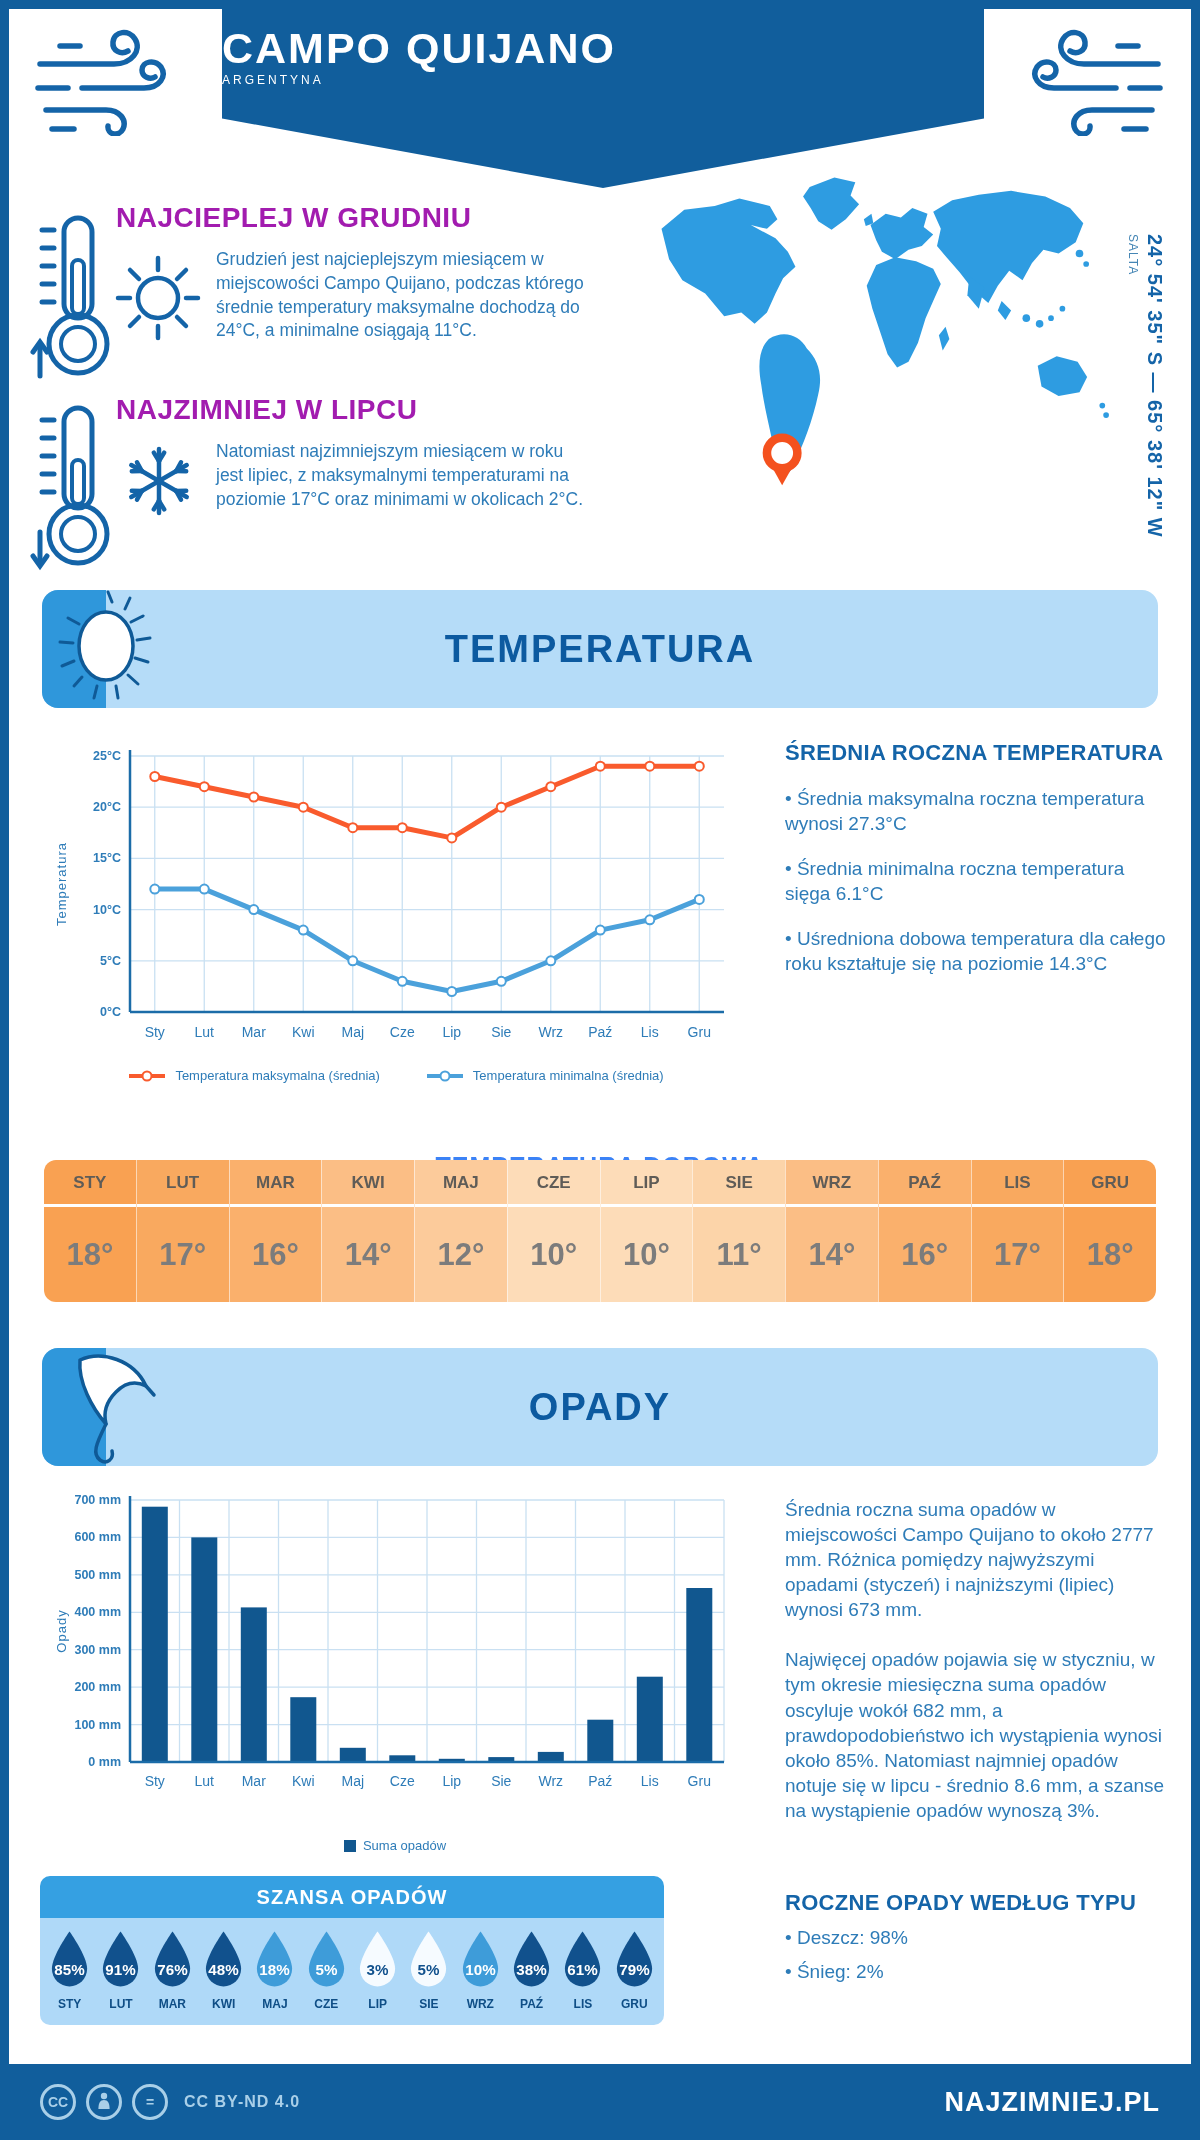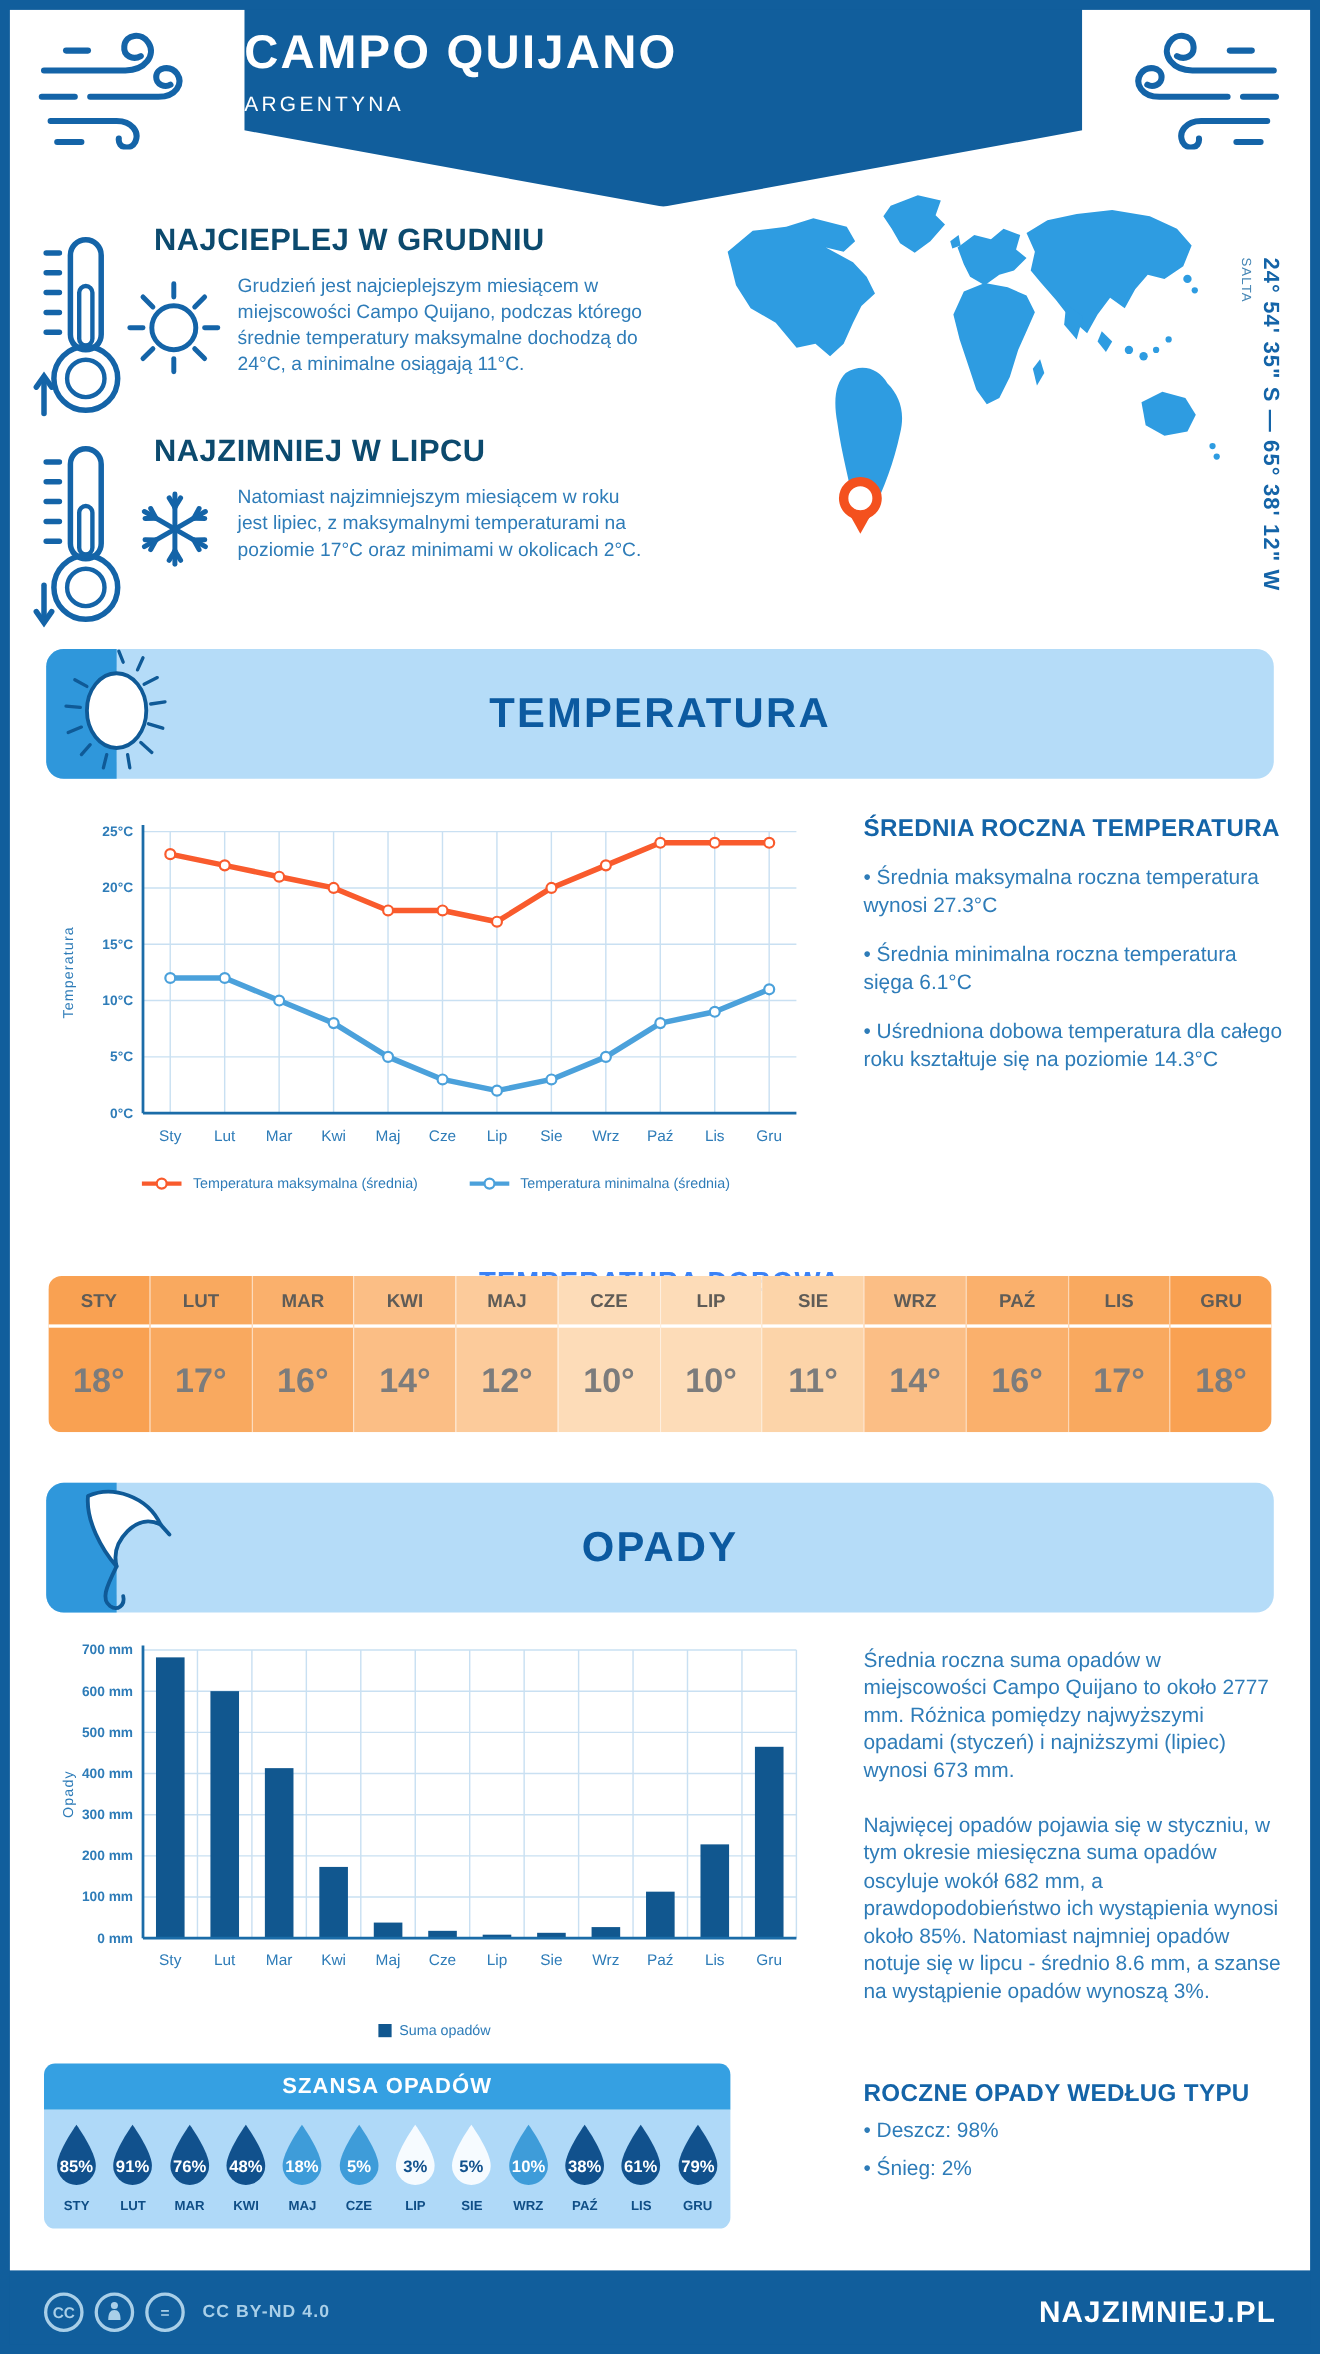--- a/index.html
+++ b/index.html
@@ -4,28 +4,28 @@
 <style>
   html,body{margin:0;padding:0;background:#fff;}
   .page{position:relative;width:1200px;height:2140px;background:#fff;overflow:hidden;
         font-family:"Liberation Sans", sans-serif;}
   .frame{position:absolute;inset:0;border:9px solid #115E9C;pointer-events:none;z-index:60;}
 
   
   .banner{position:absolute;left:222px;top:0;width:762px;height:188px;background:#115E9C;
           clip-path:polygon(0 0,100% 0,100% 63%,50% 100%,0 63%);color:#fff;z-index:5;}
   .banner-title{margin-top:24px;font-size:43px;font-weight:bold;letter-spacing:2px;}
-  .banner-subtitle{margin-top:12px;font-size:19px;letter-spacing:3px;}
+  .banner-subtitle{font-size:12px;letter-spacing:3px;}
 
   .wind{position:absolute;top:16px;width:150px;height:120px;}
   .wind.left{left:26px;}
   .wind.right{left:1022px;transform:scaleX(-1);}
 
   
-  .hl-title{position:absolute;left:140px;font-size:28px;font-weight:bold;color:#0c4a6e;letter-spacing:0.5px;}
+  .hl-title{position:absolute;left:116px;font-size:28px;font-weight:bold;color:#a21caf;letter-spacing:0.5px;}
   .hl-text{position:absolute;left:216px;width:372px;font-size:17.5px;line-height:1.36;color:#2E7CB8;}
   .icon-abs{position:absolute;}
 
   
   .map{position:absolute;left:633px;top:166px;width:494px;height:328px;}
   .coords{position:absolute;left:1126px;top:234px;display:flex;z-index:4;}
   .coords-region{writing-mode:vertical-rl;font-size:12px;color:#4586B5;letter-spacing:1px;margin-right:3px;}
   .coords-text{writing-mode:vertical-rl;font-size:20px;font-weight:bold;color:#1464A8;letter-spacing:1px;}
 
   

